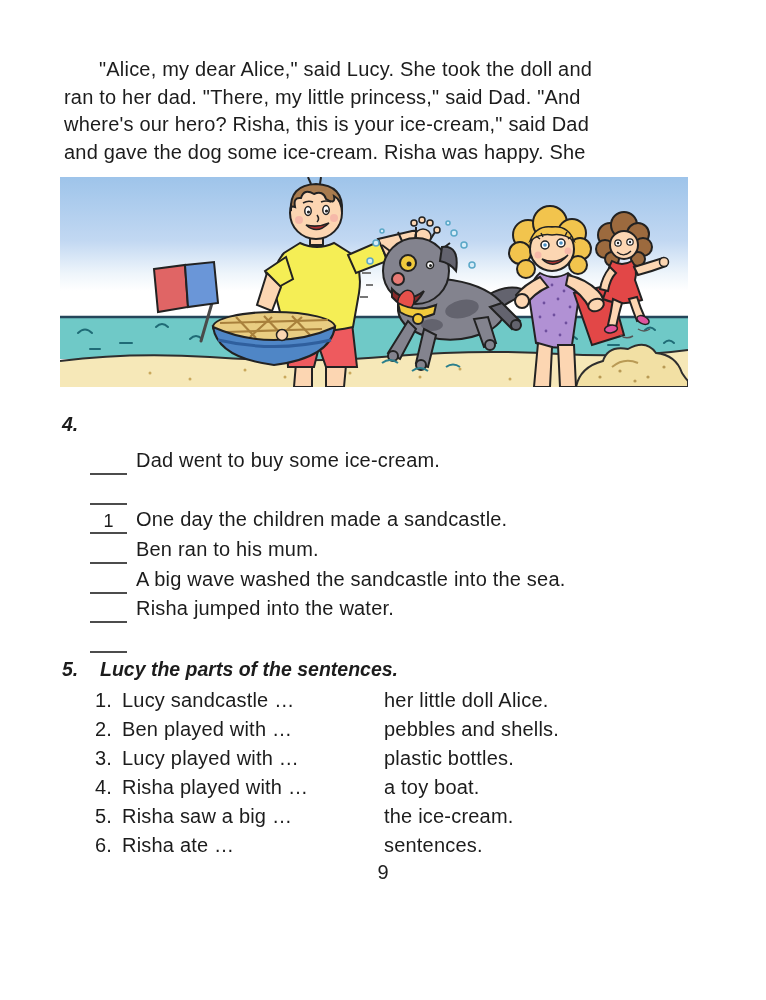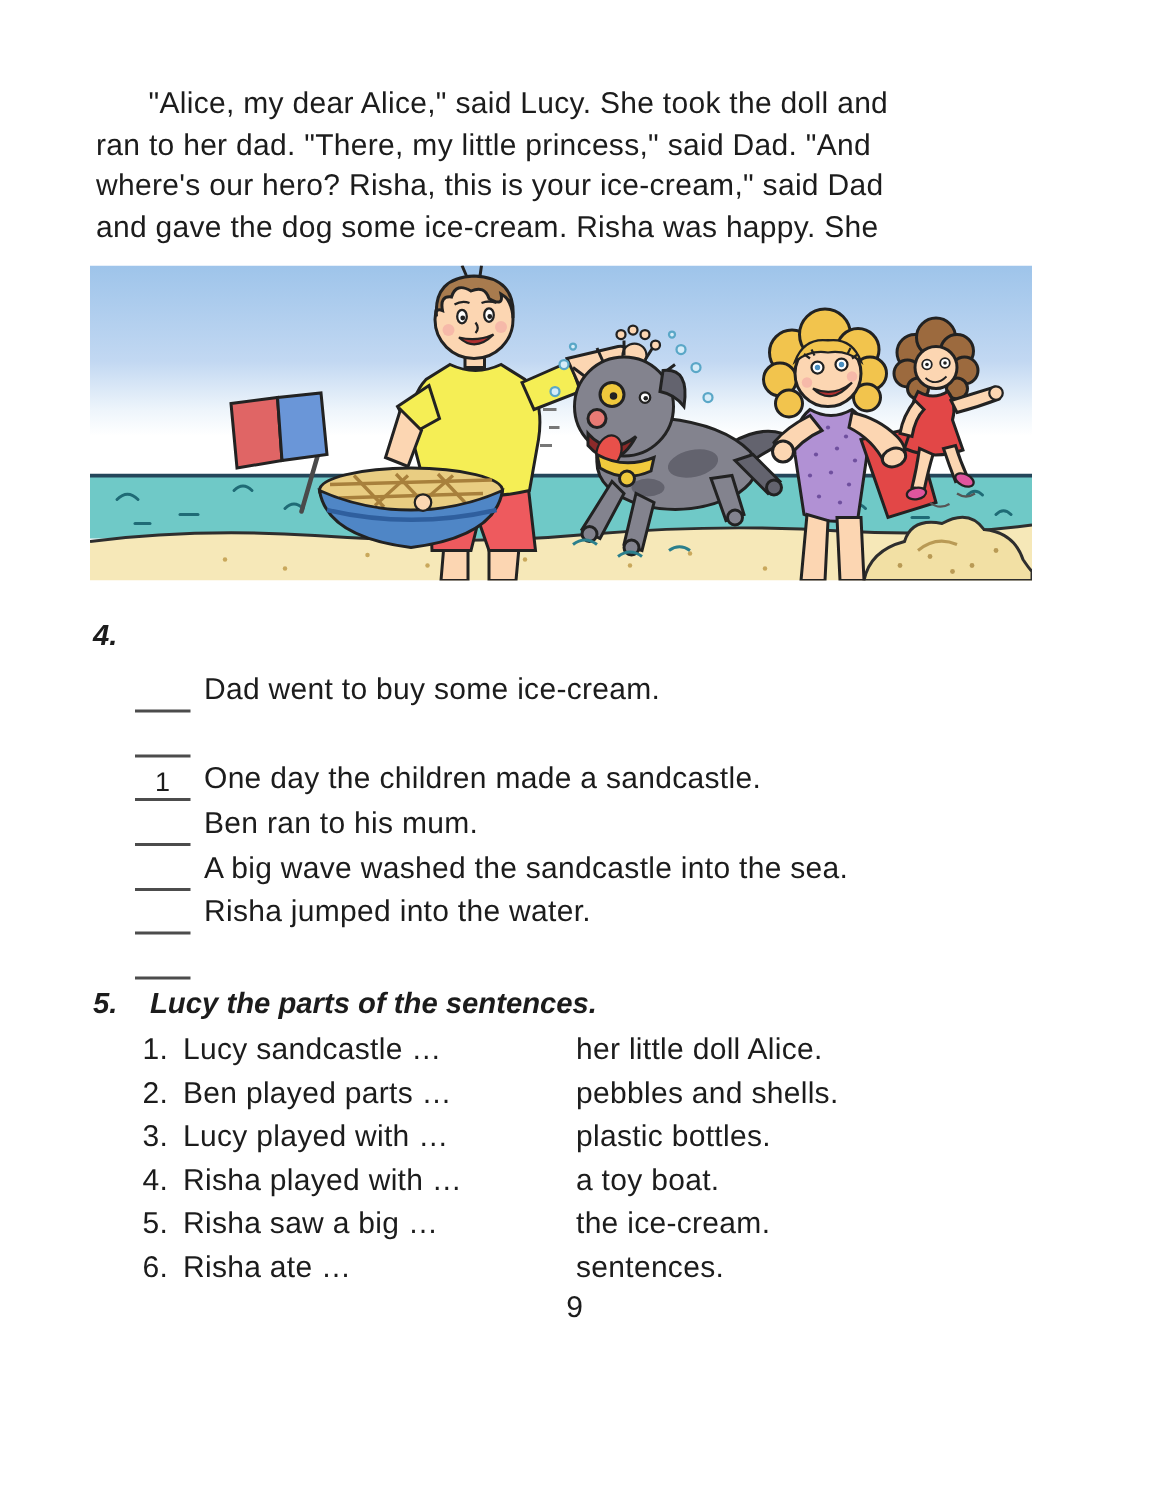--- a/index.html
+++ b/index.html
@@ -313,21 +313,21 @@
   </div>
 
   <div class="ex5-list">
     <div class="ex5-row">
       <span class="n">1.</span>
       <span class="l">Lucy sandcastle …</span>
       <span class="r">her little doll Alice.</span>
     </div>
     <div class="ex5-row">
       <span class="n">2.</span>
-      <span class="l">Ben played parts …</span>
+      <span class="l">Ben played with …</span>
       <span class="r">pebbles and shells.</span>
     </div>
     <div class="ex5-row">
       <span class="n">3.</span>
       <span class="l">Lucy played with …</span>
       <span class="r">plastic bottles.</span>
     </div>
     <div class="ex5-row">
       <span class="n">4.</span>
       <span class="l">Risha played with …</span>

